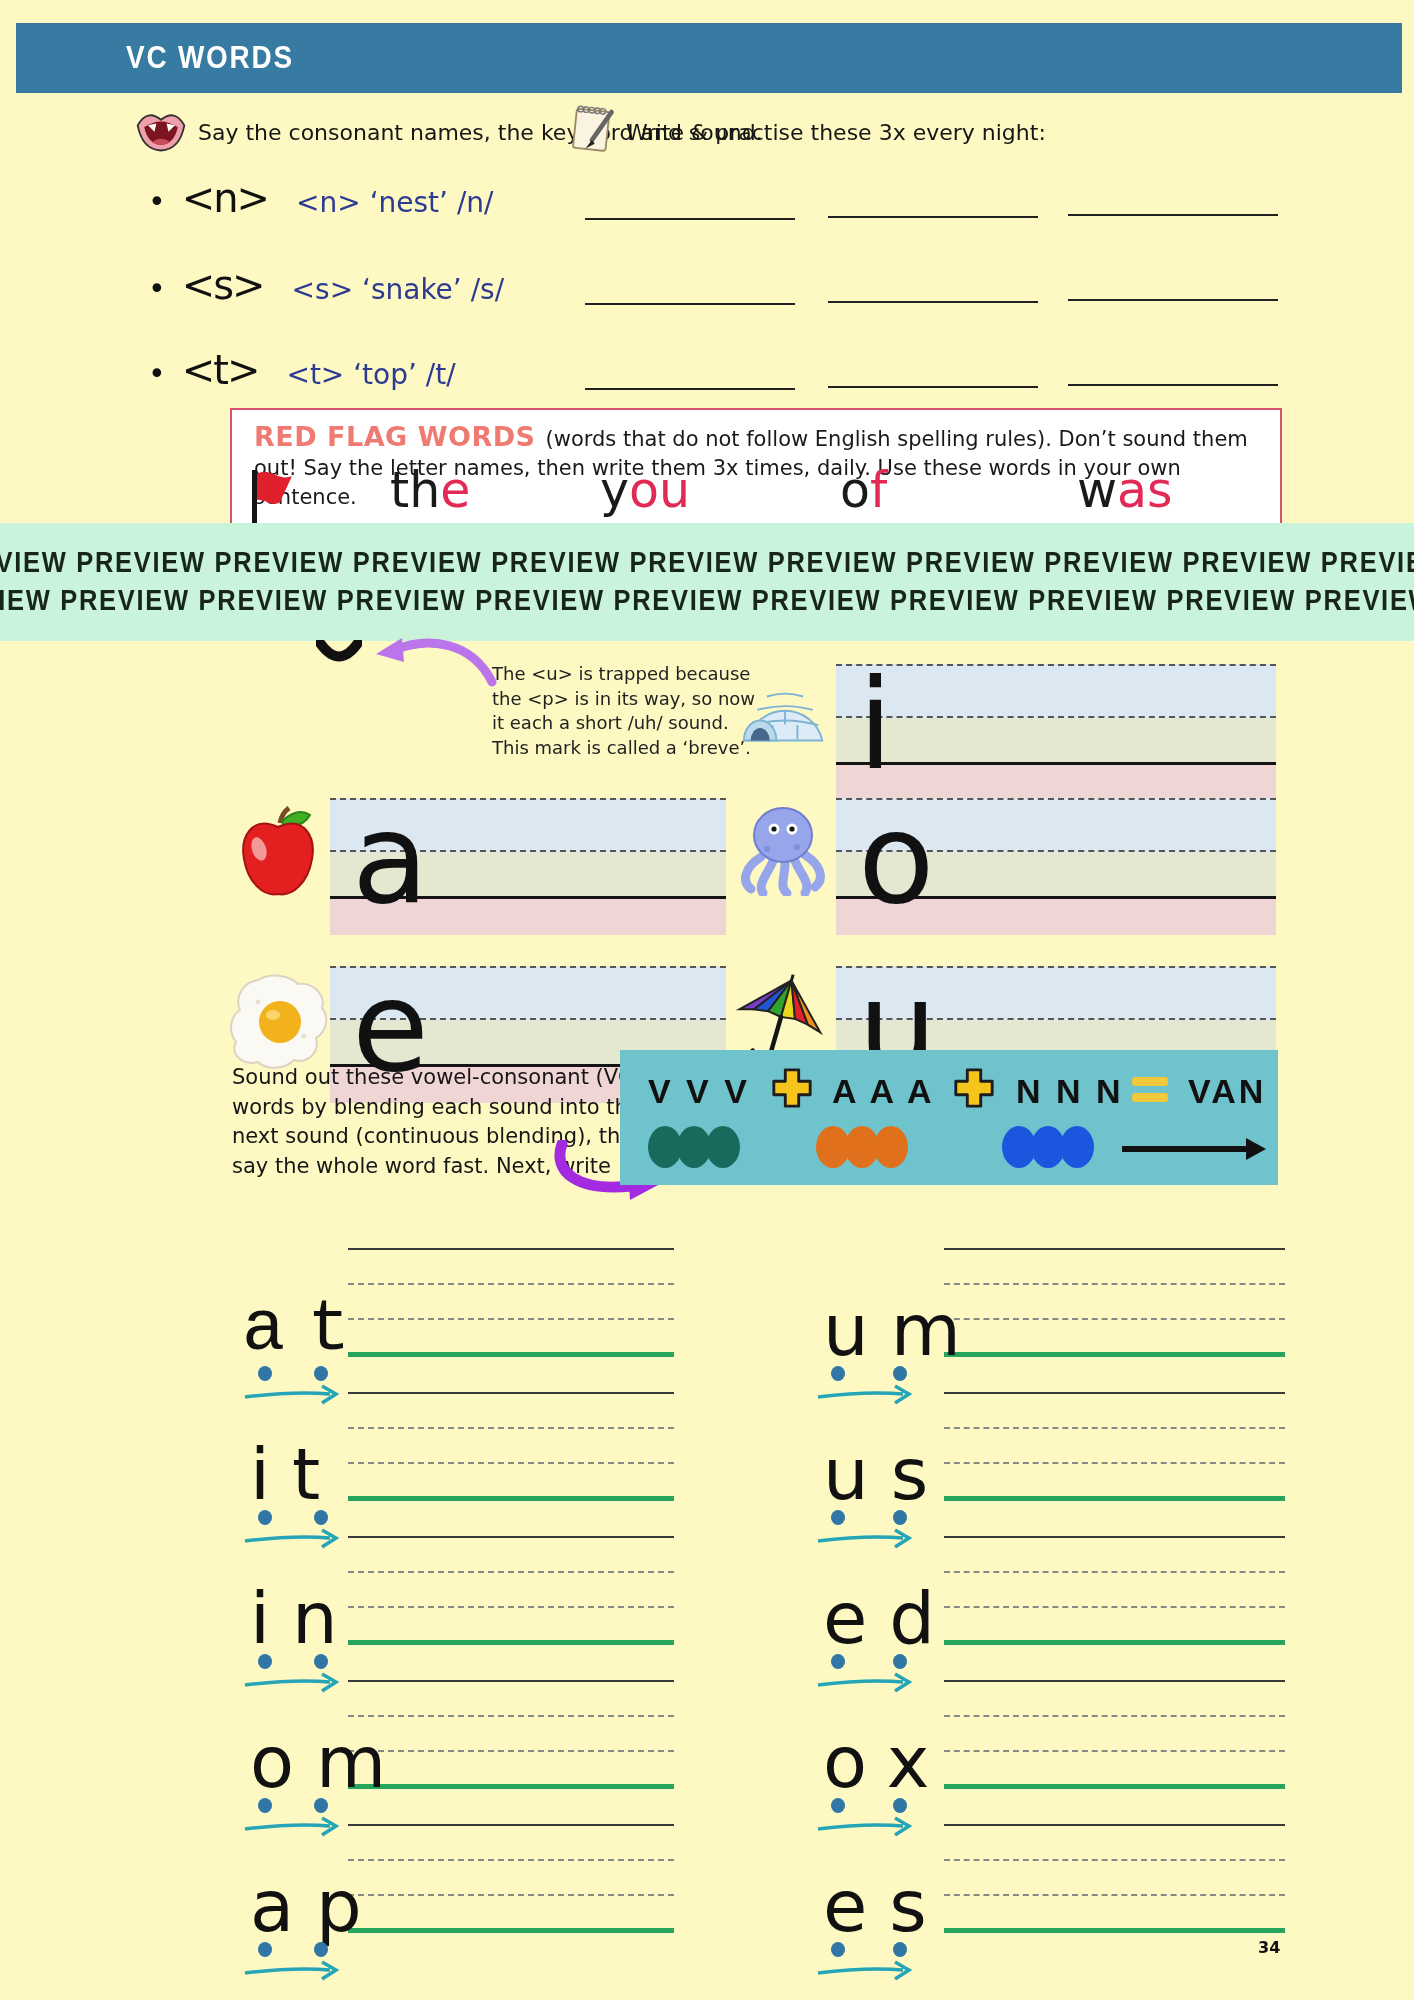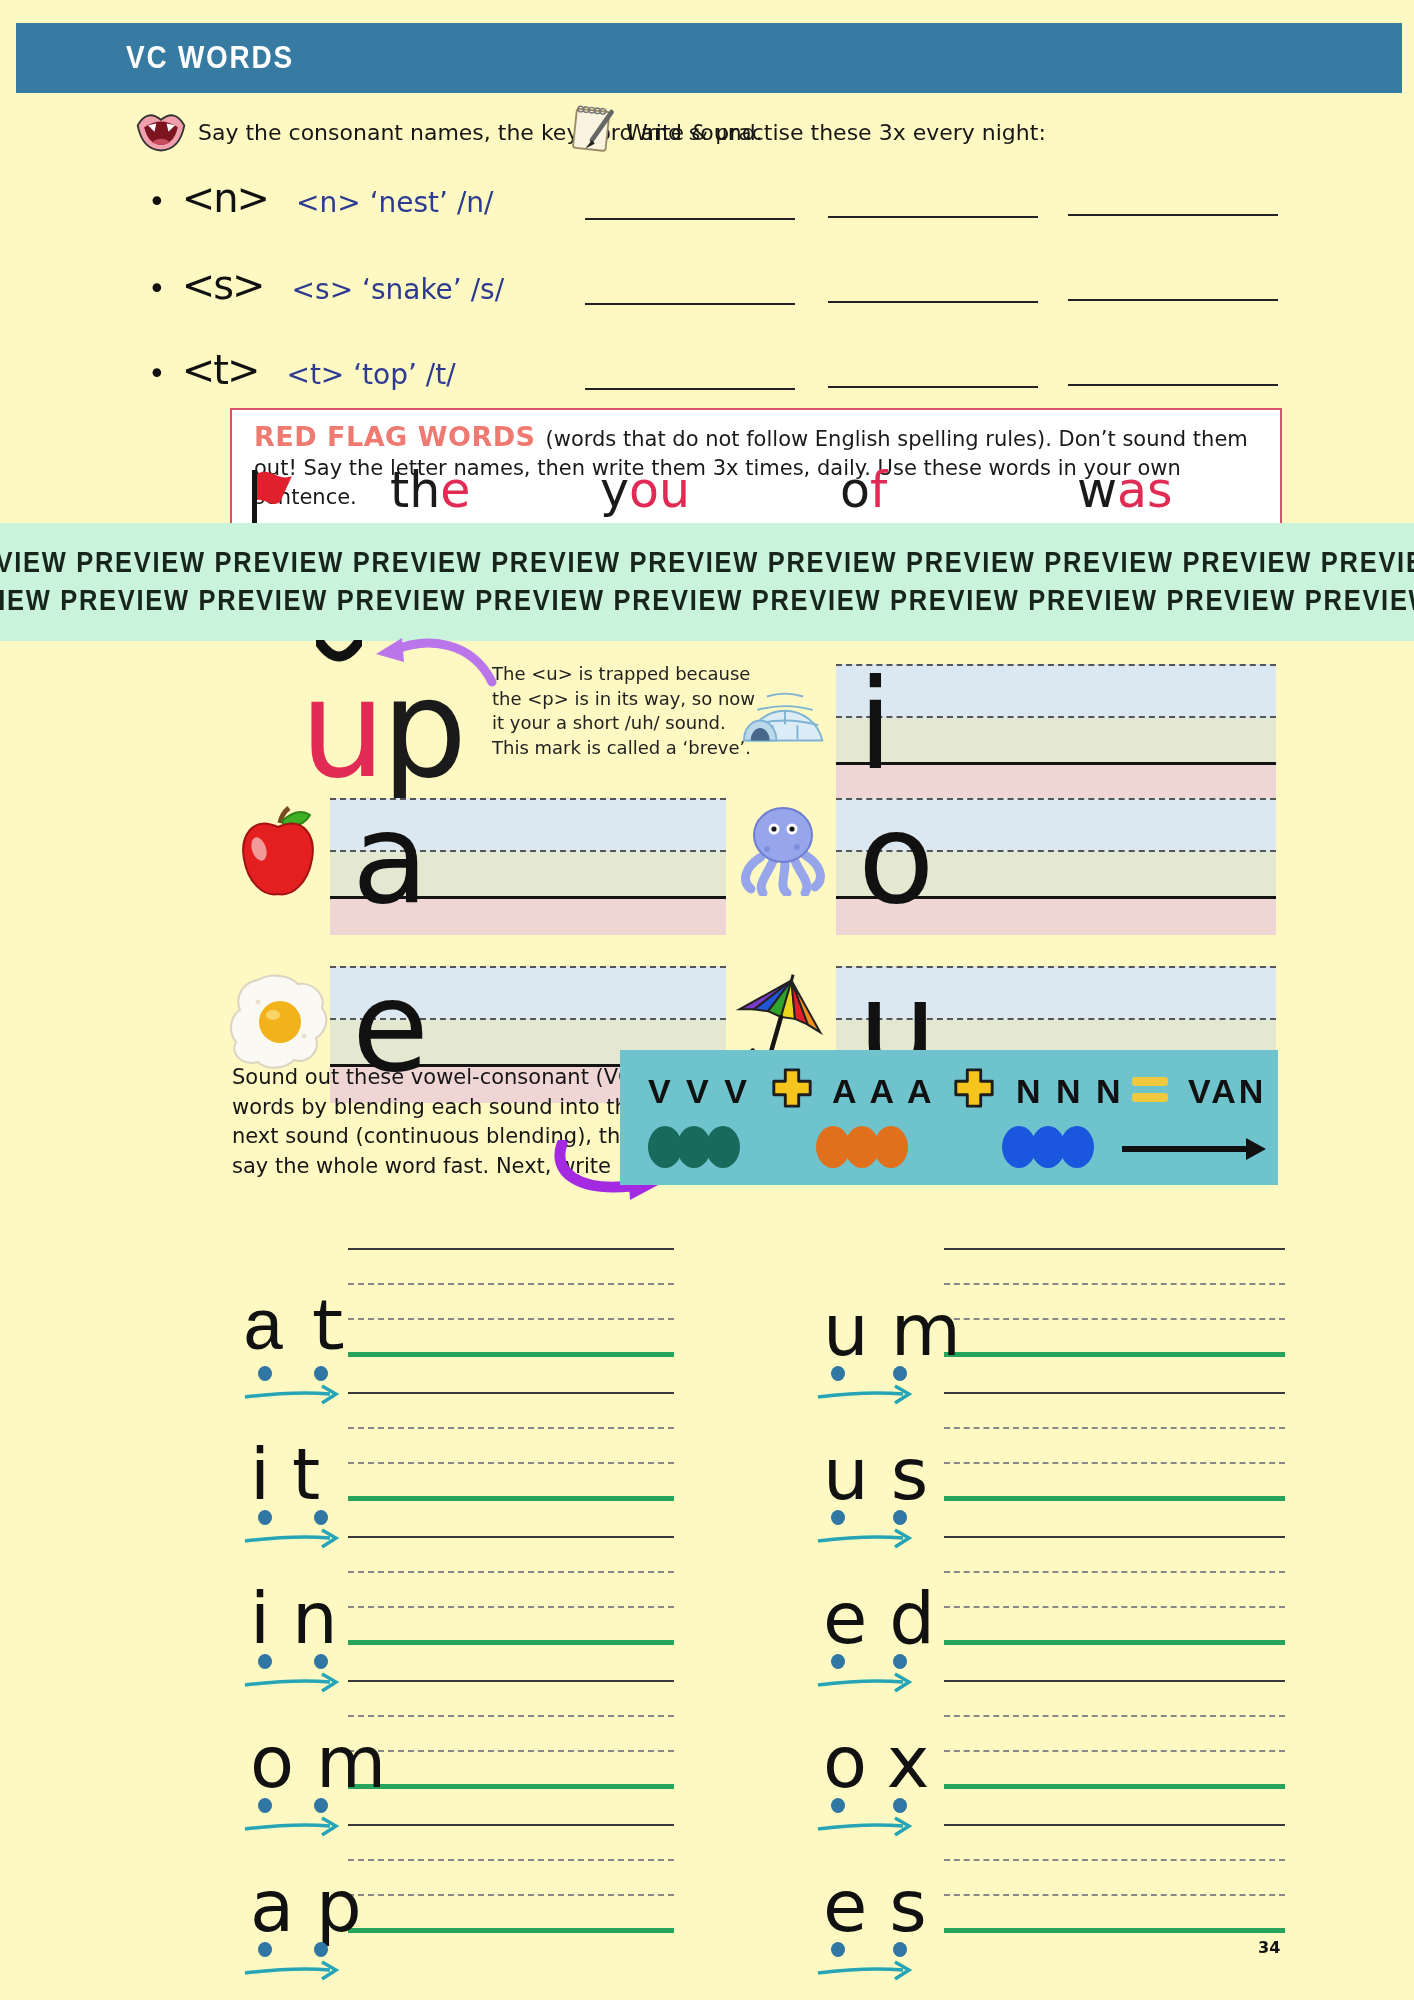--- a/index.html
+++ b/index.html
@@ -139,38 +139,35 @@
     <div class="rf-word" style="left:368px;"><span>y</span><span class="red">ou</span></div>
     <div class="rf-word" style="left:608px;"><span>o</span><span class="red">f</span></div>
     <div class="rf-word" style="left:845px;"><span>w</span><span class="red">as</span></div>
   </div>
 
   <div class="preview">
     <div class="preview-row" style="left:-62px;top:22px;">PREVIEW PREVIEW PREVIEW PREVIEW PREVIEW PREVIEW PREVIEW PREVIEW PREVIEW PREVIEW PREVIEW PREVIEW PREVIEW PREVIEW</div>
     <div class="preview-row" style="left:-78px;top:60px;">PREVIEW PREVIEW PREVIEW PREVIEW PREVIEW PREVIEW PREVIEW PREVIEW PREVIEW PREVIEW PREVIEW PREVIEW PREVIEW PREVIEW</div>
   </div>
 
-  <div class="breve-word">
-    <span class="red">u</span><span>p</span>
-  </div>
   <span class="abs" style="left:316px;top:640px;">
     <svg width="46" height="32" viewBox="0 0 46 32">
       <path d="M4 3 Q 23 30 42 3" stroke="#111" stroke-width="10" fill="none" stroke-linecap="round"></path>
     </svg>
   </span>
   <span class="abs" style="left:368px;top:628px;">
     <svg width="130" height="64" viewBox="0 0 130 64">
       <path d="M124 54 C 104 14 62 8 26 22" stroke="#ba75ea" stroke-width="9" fill="none" stroke-linecap="round"></path>
       <path d="M34 10 L8 26 L36 34 Z" fill="#ba75ea"></path>
     </svg>
   </span>
   <div class="note-text">
     <div>The &lt;u&gt; is trapped  because</div>
     <div>the &lt;p&gt; is in its way, so now</div>
-    <div>it your a short /uh/ sound.</div>
+    <div>it each a short /uh/ sound.</div>
     <div>This mark is called a ‘breve’.</div>
   </div>
 
   <span class="abs" style="left:742px;top:668px;">
     <svg width="86" height="80" viewBox="0 0 90 80">
       <path d="M6 74 A40 40 0 0 1 84 74 Z" fill="#dcecf7" stroke="#7fb3d4" stroke-width="2"></path>
       <path d="M10 58 Q45 48 80 58" stroke="#7fb3d4" stroke-width="2" fill="none"></path>
       <path d="M16 42 Q45 34 74 42" stroke="#7fb3d4" stroke-width="2" fill="none"></path>
       <path d="M26 28 Q45 22 64 28" stroke="#7fb3d4" stroke-width="2" fill="none"></path>
       <line x1="32" y1="58" x2="32" y2="73" stroke="#7fb3d4" stroke-width="2"></line>

